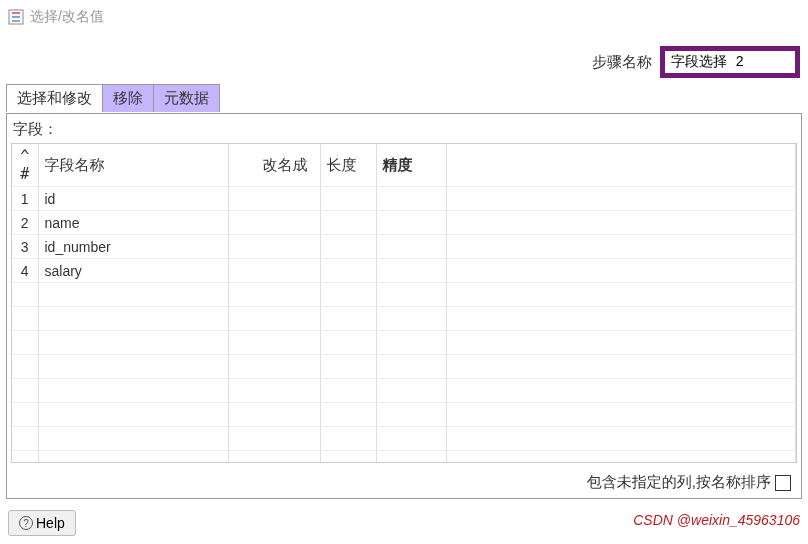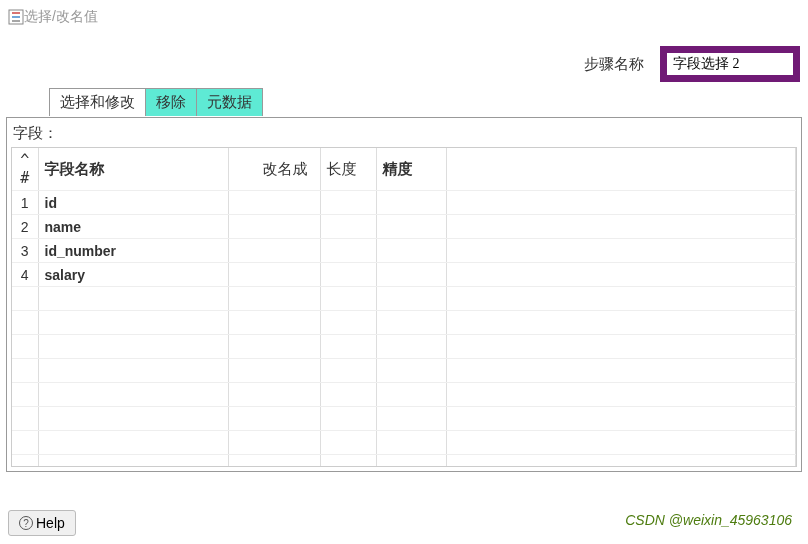--- a/index.html
+++ b/index.html
@@ -9,65 +9,65 @@
       color: #333;
       background: #fff;
       width: 808px;
       height: 544px;
       position: relative;
     }
     .header {
       display: flex;
       align-items: center;
       padding: 8px;
+      gap: 6px;
     }
     .header-icon {
       width: 16px;
       height: 16px;
       display: inline-block;
     }
     .header-title {
       color: #999;
       font-size: 14px;
     }
     .step-row {
       display: flex;
       align-items: center;
       justify-content: flex-end;
       padding: 12px 8px 6px 8px;
-      gap: 16px;
+      gap: 8px;
     }
     .step-label { font-size: 15px; }
     .step-input {
-      border: 7px solid #701a75;
+      border: 5px solid #701a75;
       padding: 3px 6px;
       font-size: 14px;
-      font-family: Liberation Serif, serif;
+      font-family: Liberation Mono, monospace;
       width: 140px;
     }
     .tabs {
       display: flex;
       padding-left: 6px;
     }
     .tab {
       border: 1px solid #999;
       border-bottom: none;
       padding: 4px 10px;
       font-size: 15px;
       cursor: pointer;
       background: #fff;
       margin-right: -1px;
     }
     .tab.active {
       position: relative;
       z-index: 2;
-      margin-left: 43px;
     }
     .tab.inactive {
-      background: #5eead4;
+      background: #c4b5fd;
     }
     .panel {
       border: 1px solid #999;
       margin: 2px 6px;
       padding: 4px 0 0 0;
       position: relative;
       top: -1px;
     }
     .field-label {
       padding: 2px 6px;
@@ -91,21 +91,21 @@
       padding: 3px 6px;
       text-align: left;
       font-weight: normal;
       height: 24px;
     }
     th {
       background: #fff;
       font-size: 15px;
     }
     .col-num { width: 26px; text-align: center; }
-    .col-fieldname { width: 190px; font-weight: bold; }
+    .col-fieldname { width: 190px; }
     .col-rename { width: 92px; padding-left: 34px; }
     .col-length { width: 56px; }
     .col-precision { width: 70px; font-weight: bold; }
     .hat {
       font-family: monospace;
     }
     .footer-row {
       display: flex;
       justify-content: flex-end;
       align-items: center;
@@ -140,22 +140,22 @@
       border: 1px solid #555;
       border-radius: 50%;
       align-items: center;
       justify-content: center;
       font-size: 10px;
       color: #555;
     }
     .watermark {
       position: absolute;
       bottom: 16px;
-      right: 16px;
-      color: #4d7c0f;
+      right: 8px;
+      color: #b91c1c;
       font-size: 14px;
       font-style: italic;
     }
   </style>
 </head>
 <body>
 
 <div class="header">
   <span class="header-icon">
     <svg viewBox="0 0 16 16" width="16" height="16">
@@ -286,20 +286,24 @@
             <td class="col-num"></td>
             <td class="col-fieldname"></td>
             <td class="col-rename"></td>
             <td class="col-length"></td>
             <td class="col-precision"></td>
             <td></td>
           </tr>
         </tbody>
     </table>
   </div>
+  <div class="footer-row">
+    <span>包含未指定的列,按名称排序</span>
+    <span class="checkbox"></span>
+  </div>
 </div>
 
 <button class="help-btn">
   <span class="help-icon">?</span>
   <span>Help</span>
 </button>
 
 <div class="watermark">CSDN @weixin_45963106</div>
 
 </body></html>

